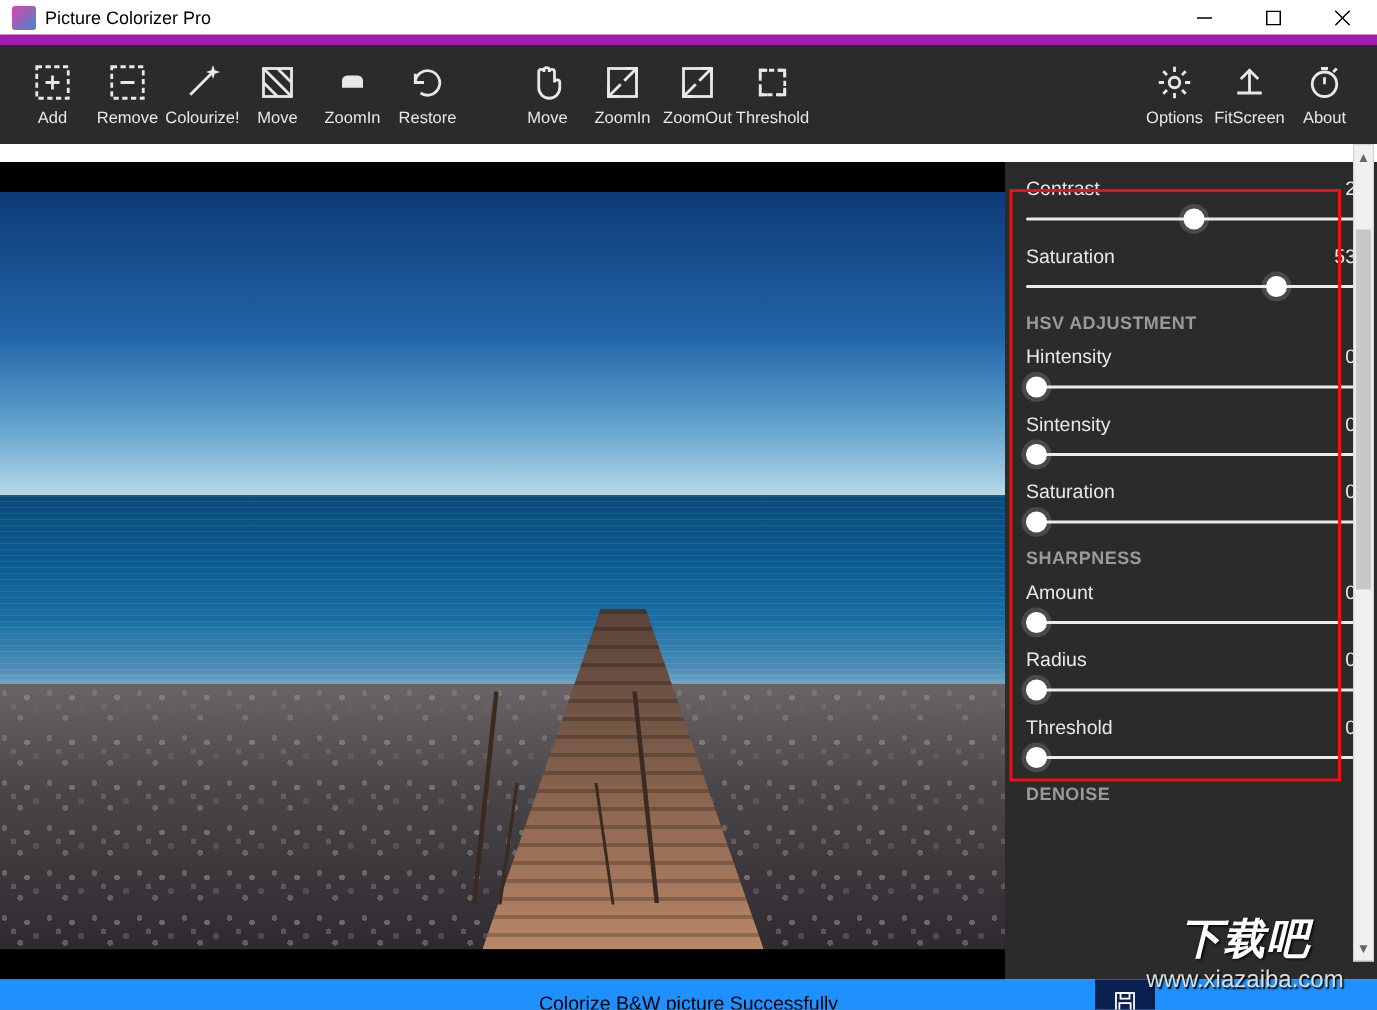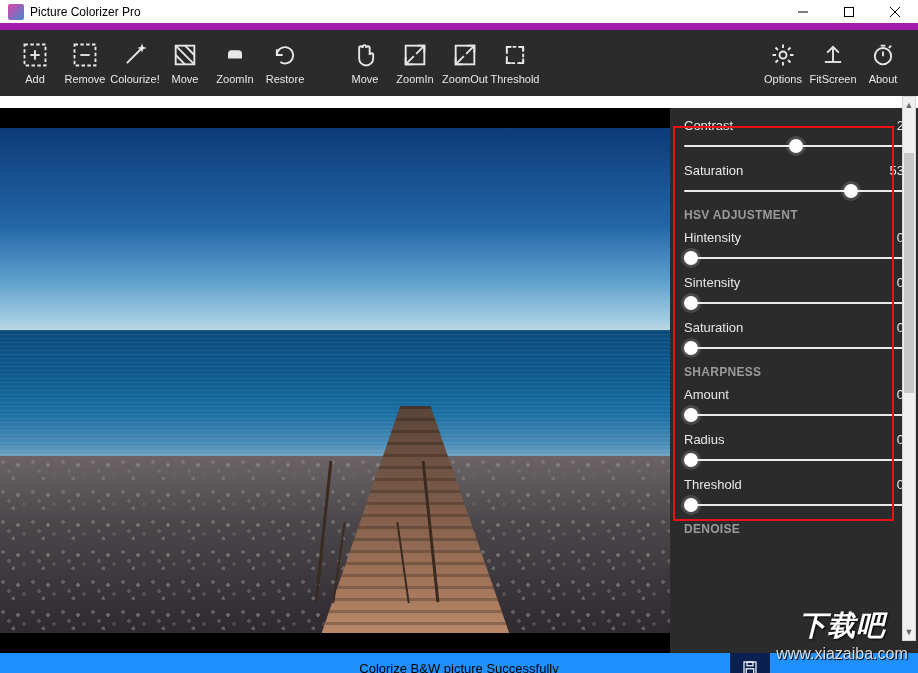--- a/index.html
+++ b/index.html
@@ -47,21 +47,21 @@
 .hsv-box { position:absolute; left: 673px; top: 126px; width: 221px; height: 395px; border: 2px solid #e11; pointer-events: none; }
 .scrollbar { position:absolute; right: 2px; top: 96px; width: 14px; bottom: 32px; background: #f0f0f0; border:1px solid #d6d6d6; }
 .scrollbar .btn { height: 16px; display:flex; align-items:center; justify-content:center; background:#f0f0f0; color:#666; font-size:9px; }
 .scrollbar .track2 { position:absolute; top:16px; bottom:16px; left:0; right:0; background:#f0f0f0; }
 .scrollbar .thumb2 { position:absolute; left:1px; right:1px; top: 40px; height: 240px; background:#c8c8c8; }
 
 .statusbar { height: 30px; background: #1e90ff; color:#000; display:flex; align-items:center; justify-content:center; font-size:13px; position: relative; text-align: center; }
 .status-save { position:absolute; right: 148px; top:0; width: 40px; height:30px; background:#0a2050; display:flex; align-items:center; justify-content:center; }
 .status-save svg { stroke:#fff; fill:none; stroke-width:1.6; }
 
-.watermark { position:absolute; right: 6px; bottom: 10px; width: 140px; color:#fff; text-align:center; pointer-events:none; }
+.watermark { position:absolute; right: 18px; bottom: 10px; width: 140px; color:#fff; text-align:center; pointer-events:none; }
 .watermark .wm1 { font-size: 28px; font-weight:700; font-style:italic; text-shadow: 1px 1px 2px #000; letter-spacing:1px; }
 .watermark .wm2 { font-size: 16px; color:#ddd; text-shadow: 1px 1px 1px #000; }
 .canvas-top { position:absolute; left:0; right:0; top:0; height:20px; background:#000; }
 .canvas-bot { position:absolute; left:0; right:0; bottom:0; height:20px; background:#000; }
 </style>
 </head>
 <body>
 
 <div class="titlebar">
   <div class="app-icon"></div>

